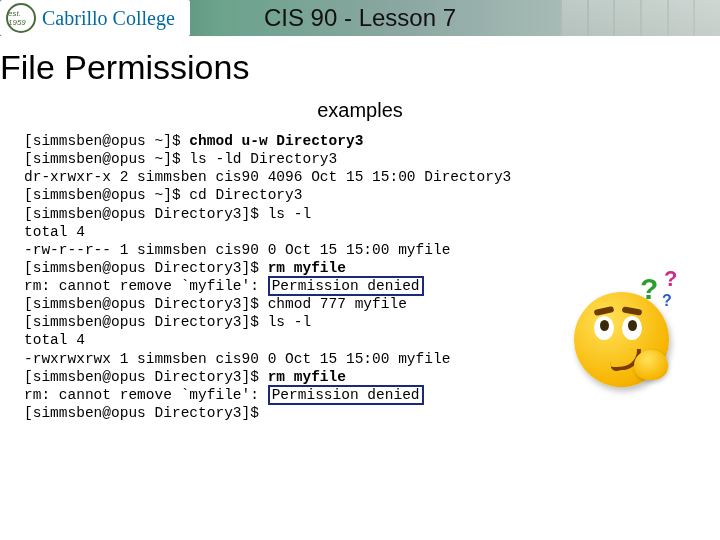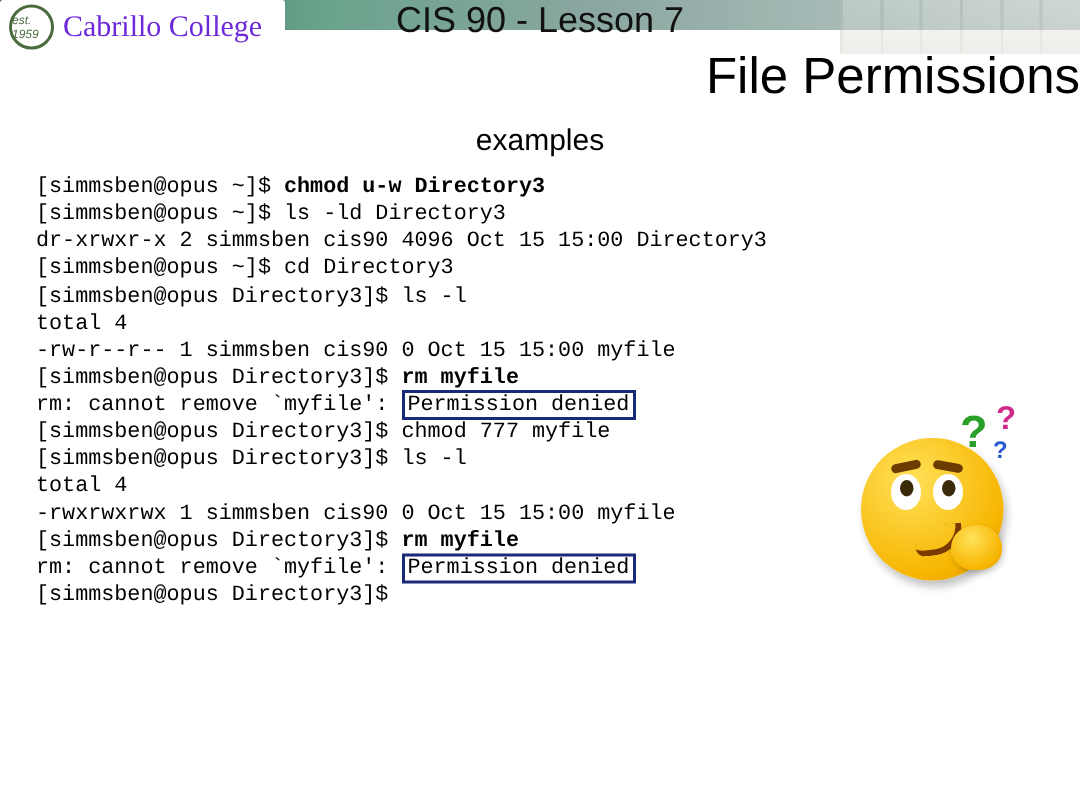--- a/index.html
+++ b/index.html
@@ -7,24 +7,25 @@
     padding: 0;
     width: 720px;
     height: 540px;
     font-family: Verdana, Arial, sans-serif;
     background: #fff;
     position: relative;
     overflow: hidden;
   }
   .header-bar {
     width: 100%;
-    height: 20px;
+    height: 36px;
     background: linear-gradient(to right, #2b5a4a 0%, #6aa38c 30%, #8aa6a0 55%, #c2cfcc 100%);
     position: relative;
     display: flex;
+    align-items: center;
   }
   .logo {
     height: 36px;
     width: 190px;
     background: #fff;
     border-radius: 2px;
     display: flex;
     align-items: center;
     padding: 0 6px;
     box-sizing: border-box;
@@ -38,21 +39,21 @@
     display: flex;
     align-items: center;
     justify-content: center;
     font-size: 8px;
     color: #4a6b3c;
     font-style: italic;
   }
   .logo-text {
     font-family: "Brush Script MT", cursive;
     font-size: 20px;
-    color: #6d28d9;
+    color: #0369a1;
     white-space: nowrap;
   }
   .lesson-title {
     position: absolute;
     left: 50%;
     transform: translateX(-50%);
     color: #111;
     font-size: 24px;
     font-family: Verdana, sans-serif;
   }
@@ -64,21 +65,21 @@
     width: 160px;
     display: flex;
     opacity: 0.35;
   }
   .columns div {
     flex: 1;
     background: linear-gradient(#e8e8e2, #cfcfc8);
     border-left: 2px solid #bdbdb5;
   }
   h1.main-title {
-    text-align: right;
+    text-align: left;
     margin: 12px 0 0 0;
     font-family: Verdana, sans-serif;
     font-weight: normal;
     font-size: 34px;
     color: #000;
   }
   .subtitle {
     text-align: center;
     font-size: 20px;
     margin: 12px 0 10px 0;

